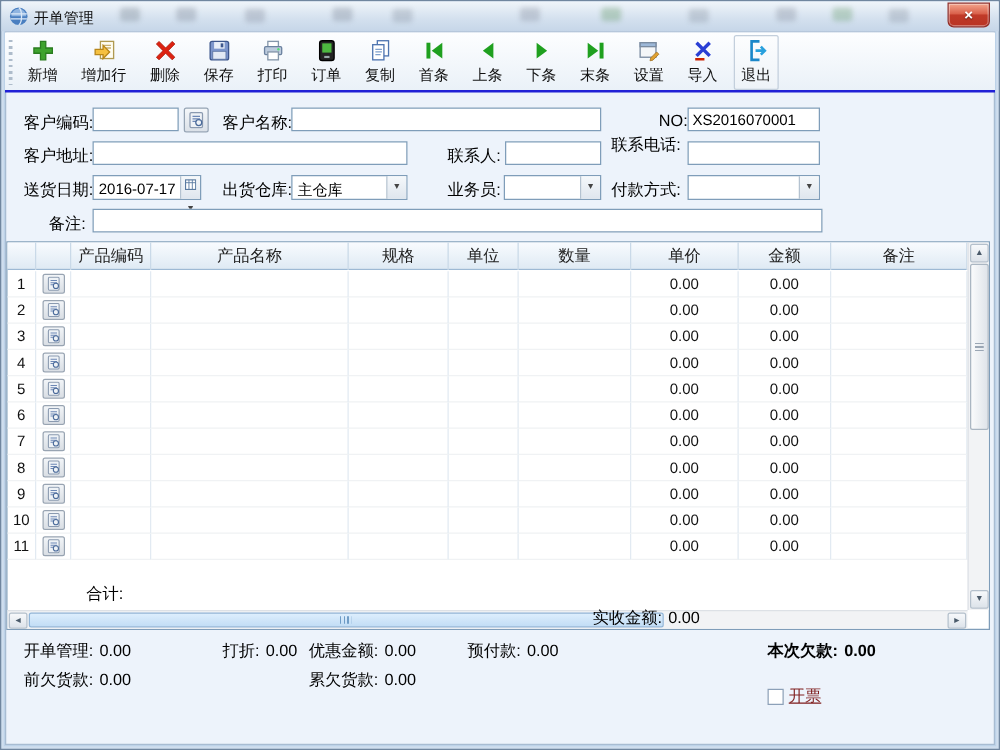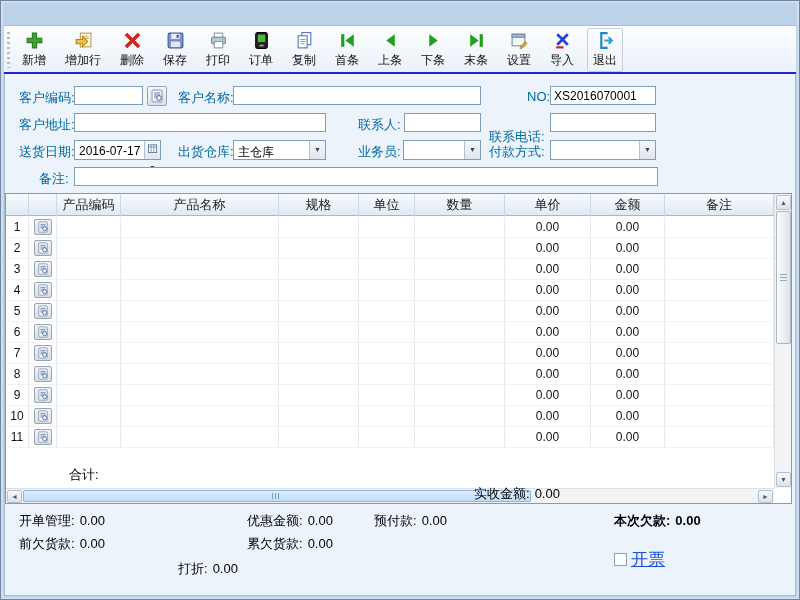--- a/index.html
+++ b/index.html
@@ -28,21 +28,21 @@
            background:linear-gradient(#fdfeff,#eaf1f8);border-bottom:2px solid #2121d6;}
   .toolbar-grip{position:absolute;left:3px;top:6px;width:3px;height:36px;
            background:repeating-linear-gradient(#aebccb 0 2px,transparent 2px 5px);}
   .toolbar-buttons{position:absolute;left:12px;top:2px;display:flex;gap:7px;align-items:stretch;}
   .tbtn{display:flex;flex-direction:column;align-items:center;justify-content:center;gap:2px;
         min-width:34px;padding:2px 5px;border:1px solid transparent;border-radius:2px;cursor:default;}
   .tbtn-outline{border-color:#c3cfdc;background:linear-gradient(#fcfdfe,#eef3f8);}
   .ticon svg{display:block;width:19px;height:19px;}
   .tlabel{font-size:12px;color:#111;white-space:nowrap;}
   
-  .flabel{position:absolute;font-size:13px;color:#0369a1;white-space:nowrap;}
+  .flabel{position:absolute;font-size:13px;color:#000000;white-space:nowrap;}
   .finput{position:absolute;height:19px;border:1px solid #7f9db9;background:#fff;font-size:12px;
           padding:1px 3px;outline:none;}
   .browse-btn{position:absolute;width:20px;height:20px;border:1px solid #96a4b4;border-radius:2px;
           background:linear-gradient(#f4f7fa,#dbe1e8);display:flex;align-items:center;justify-content:center;cursor:default;}
   .browse-btn svg{width:14px;height:14px;display:block;}
   .combo{position:absolute;height:20px;border:1px solid #7f9db9;background:#fff;font-size:12px;}
   .combo .cval{position:absolute;left:4px;top:3px;right:18px;overflow:hidden;white-space:nowrap;color:#000;}
   .combo .cbtn{position:absolute;right:0;top:0;bottom:0;width:16px;border-left:1px solid #b4c2d0;
           background:linear-gradient(#f5f8fb,#dfe6ee);color:#444;font-size:7px;text-align:center;line-height:18px;cursor:default;}
   .date-btn svg{width:9px;height:9px;vertical-align:-1px;margin-right:1px;}
@@ -76,27 +76,39 @@
         background:repeating-linear-gradient(#9aa6b4 0 1px,transparent 1px 3px);}
   .hthumb{position:absolute;left:17px;top:1px;width:508px;height:12px;border:1px solid #8fb4d8;border-radius:2px;
         background:linear-gradient(#ddeefd,#c2ddf5);}
   .hthumb::after{content:"";position:absolute;top:2px;bottom:2px;left:50%;margin-left:-5px;width:9px;
         background:repeating-linear-gradient(90deg,#6f9cc6 0 1px,transparent 1px 3px);}
   
   .sum-item{position:absolute;font-size:13px;color:#000;white-space:nowrap;}
   .sum-value{margin-left:5px;}
   .cbwrap{position:absolute;left:613px;top:547px;display:flex;align-items:center;gap:4px;}
   .cb{width:13px;height:13px;border:1px solid #8ca0b8;background:#fff;display:inline-block;}
-  .cb-label{font-size:17px;color:#1d4ed8;text-decoration:underline;}
+  .cb-label{font-size:13px;color:#7f1d1d;text-decoration:underline;}
 </style>
 </head>
 <body>
 
 <div class="window">
 
+  <div class="titlebar">
+    <div class="glass-smudges"></div>
+    <span class="app-icon">
+      <svg viewBox="0 0 16 16">
+          <circle cx="8" cy="8" r="7" fill="#4a7fc0"></circle>
+          <path d="M2 8a6 6 0 0 1 12 0" fill="#8fb4e0"></path>
+          <path d="M8 1c3 2 3 12 0 14M1.5 6h13M1.5 10h13" stroke="#dce9f7" stroke-width="1" fill="none"></path>
+        </svg>
+    </span>
+    <span class="title-text">开单管理</span>
+    <div class="close-btn">×</div>
+  </div>
 
   <div class="content-bg"></div>
 
   <div class="toolbar">
     <div class="toolbar-grip"></div>
     <div class="toolbar-buttons" id="toolbar-buttons">
         <div class="tbtn">
           <span class="ticon">
             <svg viewBox="0 0 18 18">
               <path d="M7 2h4v5h5v4h-5v5H7v-5H2V7h5z" fill="#3fa32f" stroke="#2a7d1f"></path>
@@ -240,21 +252,21 @@
   </span>
   <span class="flabel" style="left:177px;top:88px">客户名称:</span>
   <input class="finput" style="left: 232px; top: 85px; width: 248px;" value="">
   <span class="flabel" style="left:526px;top:88px">NO:</span>
   <input class="finput" style="left: 549px; top: 85px; width: 106px;" value="XS2016070001">
 
   <span class="flabel" style="left:18px;top:115px">客户地址:</span>
   <input class="finput" style="left: 73px; top: 112px; width: 252px;" value="">
   <span class="flabel" style="left:357px;top:115px">联系人:</span>
   <input class="finput" style="left: 403px; top: 112px; width: 77px;" value="">
-  <span class="flabel" style="left:488px;top:127px">联系电话:</span>
+  <span class="flabel" style="left:488px;top:106px">联系电话:</span>
   <input class="finput" style="left: 549px; top: 112px; width: 106px;" value="">
 
   <span class="flabel" style="left:18px;top:142px">送货日期:</span>
   <div class="combo" style="left:73px;top:139px;width:87px">
     <span class="cval">2016-07-17</span>
     <span class="cbtn date-btn"><svg viewBox="0 0 10 10">
           <rect x="0.5" y="1" width="9" height="8.5" fill="#fff" stroke="#5a7aa0"></rect>
           <path d="M0.5 3.5h9M3.5 1v8.5M6.5 1v8.5" stroke="#5a7aa0" stroke-width="0.8"></path>
         </svg>▼</span>
   </div>
@@ -520,21 +532,21 @@
     </div>
     <div class="hscroll">
       <span class="sbtn" style="left:1px">◄</span>
       <div class="hthumb"></div>
       <span class="sbtn" style="right:1px">►</span>
     </div>
   </div>
 
   <div id="summary">
       <div class="sum-item" style="left: 18px; top: 511px;"><span class="sum-label">开单管理:</span><span class="sum-value">0.00</span></div>
-      <div class="sum-item" style="left: 177px; top: 511px; margin-top: 48px;"><span class="sum-label">打折:</span><span class="sum-value">0.00</span></div>
+      <div class="sum-item" style="left: 177px; top: 511px;"><span class="sum-label">打折:</span><span class="sum-value">0.00</span></div>
       <div class="sum-item" style="left: 246px; top: 511px;"><span class="sum-label">优惠金额:</span><span class="sum-value">0.00</span></div>
       <div class="sum-item" style="left: 373px; top: 511px;"><span class="sum-label">预付款:</span><span class="sum-value">0.00</span></div>
       <div class="sum-item" style="left: 473px; top: 484px;"><span class="sum-label">实收金额:</span><span class="sum-value">0.00</span></div>
       <div class="sum-item" style="left: 613px; top: 511px; font-weight: bold;"><span class="sum-label">本次欠款:</span><span class="sum-value">0.00</span></div>
       <div class="sum-item" style="left: 18px; top: 534px;"><span class="sum-label">前欠货款:</span><span class="sum-value">0.00</span></div>
       <div class="sum-item" style="left: 246px; top: 534px;"><span class="sum-label">累欠货款:</span><span class="sum-value">0.00</span></div>
     </div>
   <div class="cbwrap">
     <span class="cb"></span>
     <span class="cb-label">开票</span>

